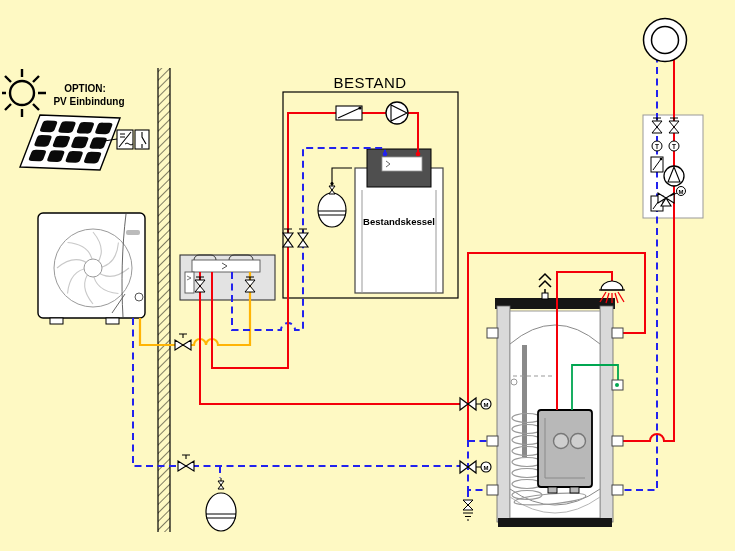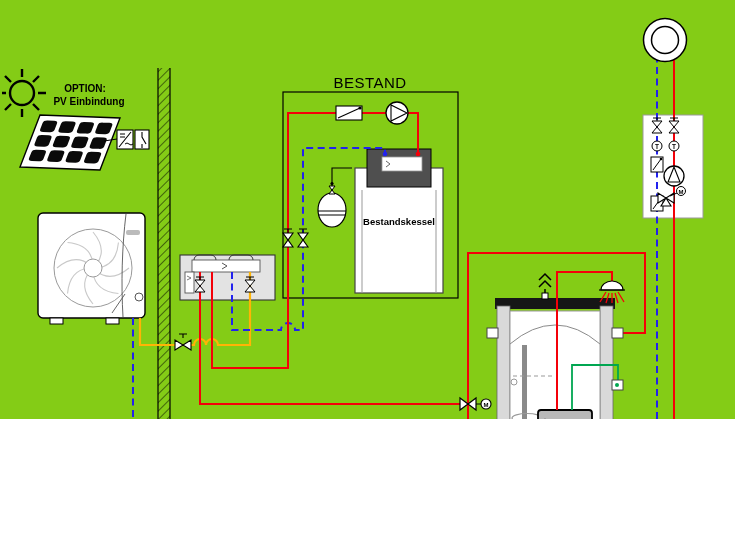--- a/index.html
+++ b/index.html
@@ -1,16 +1,16 @@
 <!DOCTYPE html>
 <html><head>
 <meta charset="utf-8">
 <style>
   html,body{margin:0;padding:0;background:#fff;}
-  .stage{position:relative;width:735px;height:419px;background:#84cc16;overflow:hidden;
+  .stage{position:relative;width:735px;height:551px;background:#fef9c3;overflow:hidden;
          font-family:"Liberation Sans", sans-serif;}
   svg{position:absolute;left:0;top:0;}
   text{font-family:"Liberation Sans", sans-serif;fill:#000;}
   .t-option{font-size:10px;font-weight:bold;text-anchor:middle;}
   .t-bestand{font-size:15px;letter-spacing:.5px;text-anchor:middle;}
   .t-boiler{font-size:9.5px;font-weight:bold;text-anchor:middle;}
   .t-m{font-size:6px;font-weight:bold;text-anchor:middle;}
   .t-t{font-size:6.5px;font-weight:bold;text-anchor:middle;}
 </style>
 </head>

